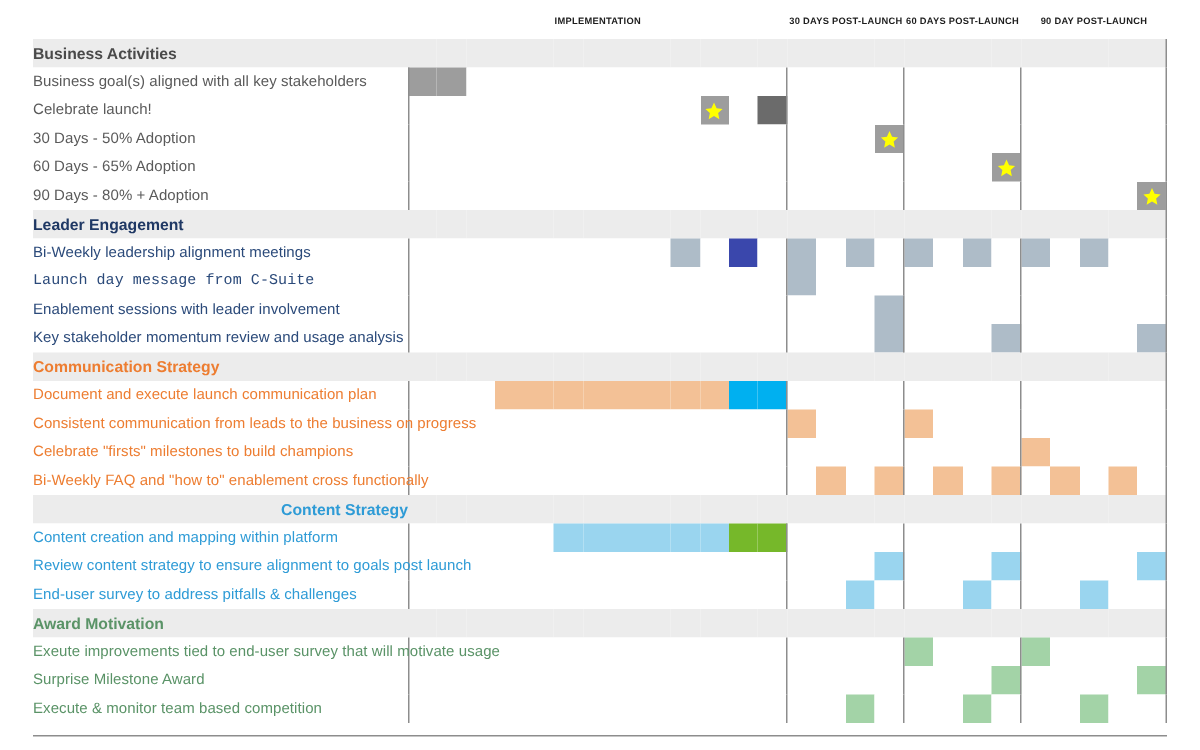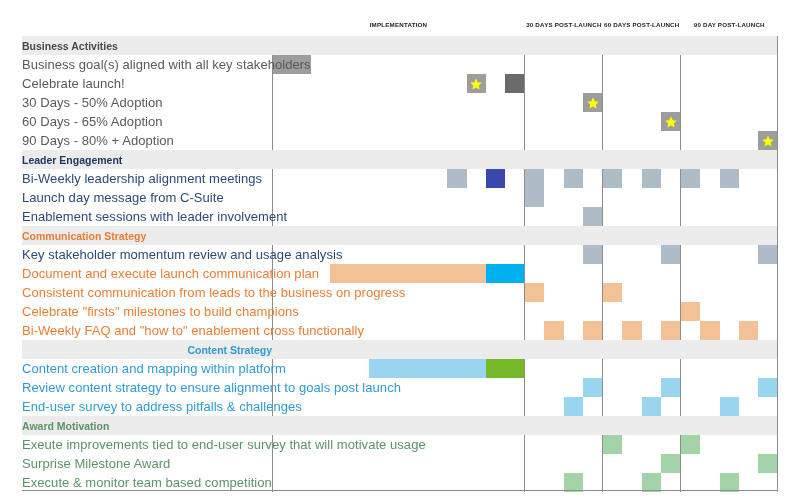--- a/index.html
+++ b/index.html
@@ -6,21 +6,21 @@
   body{
     width:800px;height:500px;
     background:#ffffff;
     font-family:"Liberation Sans", sans-serif;
     overflow:hidden;
   }
   #root{position:relative;width:800px;height:500px;}
 
   table.gantt{
     position:absolute;
-    left:22px; top:12px;
+    left:22px; top:2px;
     width:756px;
     border-collapse:collapse;
     table-layout:fixed;
   }
   table.gantt td, table.gantt th{
     padding:0;margin:0;
     border:0;
     vertical-align:middle;
   }
 
@@ -64,21 +64,21 @@
     border-left:1px solid #8d8d8d;
   }
   .secgrid.last{border-right:1px solid #8d8d8d;}
 
   
   .taskname{
     height:19px;
     background:#ffffff;
     border-left:1px solid #8d8d8d;
     padding-left:7px;
-    font-size:13px;
+    font-size:10px;
     white-space:nowrap;
     letter-spacing:.05px;
   }
   .cell{
     height:19px;
     background:#ffffff;
     border-right:1px solid #e8e8e8;
     border-bottom:1px solid #ededed;
   }
   .cell.sep{border-right:1px solid #8d8d8d;}
@@ -414,21 +414,21 @@
           <td class="cell"></td>
           <td class="cell f-slate"></td>
           <td class="cell sep"></td>
           <td class="cell f-slate"></td>
           <td class="cell"></td>
           <td class="cell f-slate"></td>
           <td class="cell"></td>
           <td class="cell lastcol"></td>
         </tr>
         <tr>
-          <td class="taskname" style="color: rgb(43, 74, 122);">Launch day message from C-Suite</td>
+          <td class="taskname" style="color: rgb(43, 74, 122); font-family: Liberation Mono, monospace;">Launch day message from C-Suite</td>
           <td class="cell firstcol"></td>
           <td class="cell"></td>
           <td class="cell"></td>
           <td class="cell"></td>
           <td class="cell"></td>
           <td class="cell"></td>
           <td class="cell"></td>
           <td class="cell"></td>
           <td class="cell"></td>
           <td class="cell"></td>
@@ -472,20 +472,49 @@
           <td class="cell"></td>
           <td class="cell"></td>
           <td class="cell sep"></td>
           <td class="cell"></td>
           <td class="cell"></td>
           <td class="cell"></td>
           <td class="cell"></td>
           <td class="cell lastcol"></td>
         </tr>
         <tr>
+          <td class="taskname" style="color: rgb(43, 74, 122);">Key stakeholder momentum review and usage analysis</td>
+          <td class="cell firstcol"></td>
+          <td class="cell"></td>
+          <td class="cell"></td>
+          <td class="cell"></td>
+          <td class="cell"></td>
+          <td class="cell"></td>
+          <td class="cell"></td>
+          <td class="cell"></td>
+          <td class="cell"></td>
+          <td class="cell"></td>
+          <td class="cell"></td>
+          <td class="cell"></td>
+          <td class="cell sep"></td>
+          <td class="cell"></td>
+          <td class="cell"></td>
+          <td class="cell"></td>
+          <td class="cell sep f-slate"></td>
+          <td class="cell"></td>
+          <td class="cell"></td>
+          <td class="cell"></td>
+          <td class="cell sep f-slate"></td>
+          <td class="cell"></td>
+          <td class="cell"></td>
+          <td class="cell"></td>
+          <td class="cell"></td>
+          <td class="cell lastcol f-slate"></td>
+        </tr>
+        <tr>
           <td class="secname" style="color: rgb(237, 125, 49);">Communication Strategy</td>
           <td class="secgrid"></td>
           <td class="secgrid"></td>
           <td class="secgrid"></td>
           <td class="secgrid"></td>
           <td class="secgrid"></td>
           <td class="secgrid"></td>
           <td class="secgrid"></td>
           <td class="secgrid"></td>
           <td class="secgrid"></td>
@@ -499,49 +528,20 @@
           <td class="secgrid"></td>
           <td class="secgrid"></td>
           <td class="secgrid"></td>
           <td class="secgrid"></td>
           <td class="secgrid"></td>
           <td class="secgrid"></td>
           <td class="secgrid"></td>
           <td class="secgrid"></td>
           <td class="secgrid"></td>
           <td class="secgrid last"></td>
-        </tr>
-        <tr>
-          <td class="taskname" style="color: rgb(43, 74, 122);">Key stakeholder momentum review and usage analysis</td>
-          <td class="cell firstcol"></td>
-          <td class="cell"></td>
-          <td class="cell"></td>
-          <td class="cell"></td>
-          <td class="cell"></td>
-          <td class="cell"></td>
-          <td class="cell"></td>
-          <td class="cell"></td>
-          <td class="cell"></td>
-          <td class="cell"></td>
-          <td class="cell"></td>
-          <td class="cell"></td>
-          <td class="cell sep"></td>
-          <td class="cell"></td>
-          <td class="cell"></td>
-          <td class="cell"></td>
-          <td class="cell sep f-slate"></td>
-          <td class="cell"></td>
-          <td class="cell"></td>
-          <td class="cell"></td>
-          <td class="cell sep f-slate"></td>
-          <td class="cell"></td>
-          <td class="cell"></td>
-          <td class="cell"></td>
-          <td class="cell"></td>
-          <td class="cell lastcol f-slate"></td>
         </tr>
         <tr>
           <td class="taskname" style="color: rgb(237, 125, 49);">Document and execute launch communication plan</td>
           <td class="cell firstcol"></td>
           <td class="cell"></td>
           <td class="cell"></td>
           <td class="cell f-orange"></td>
           <td class="cell f-orange"></td>
           <td class="cell f-orange"></td>
           <td class="cell f-orange"></td>

